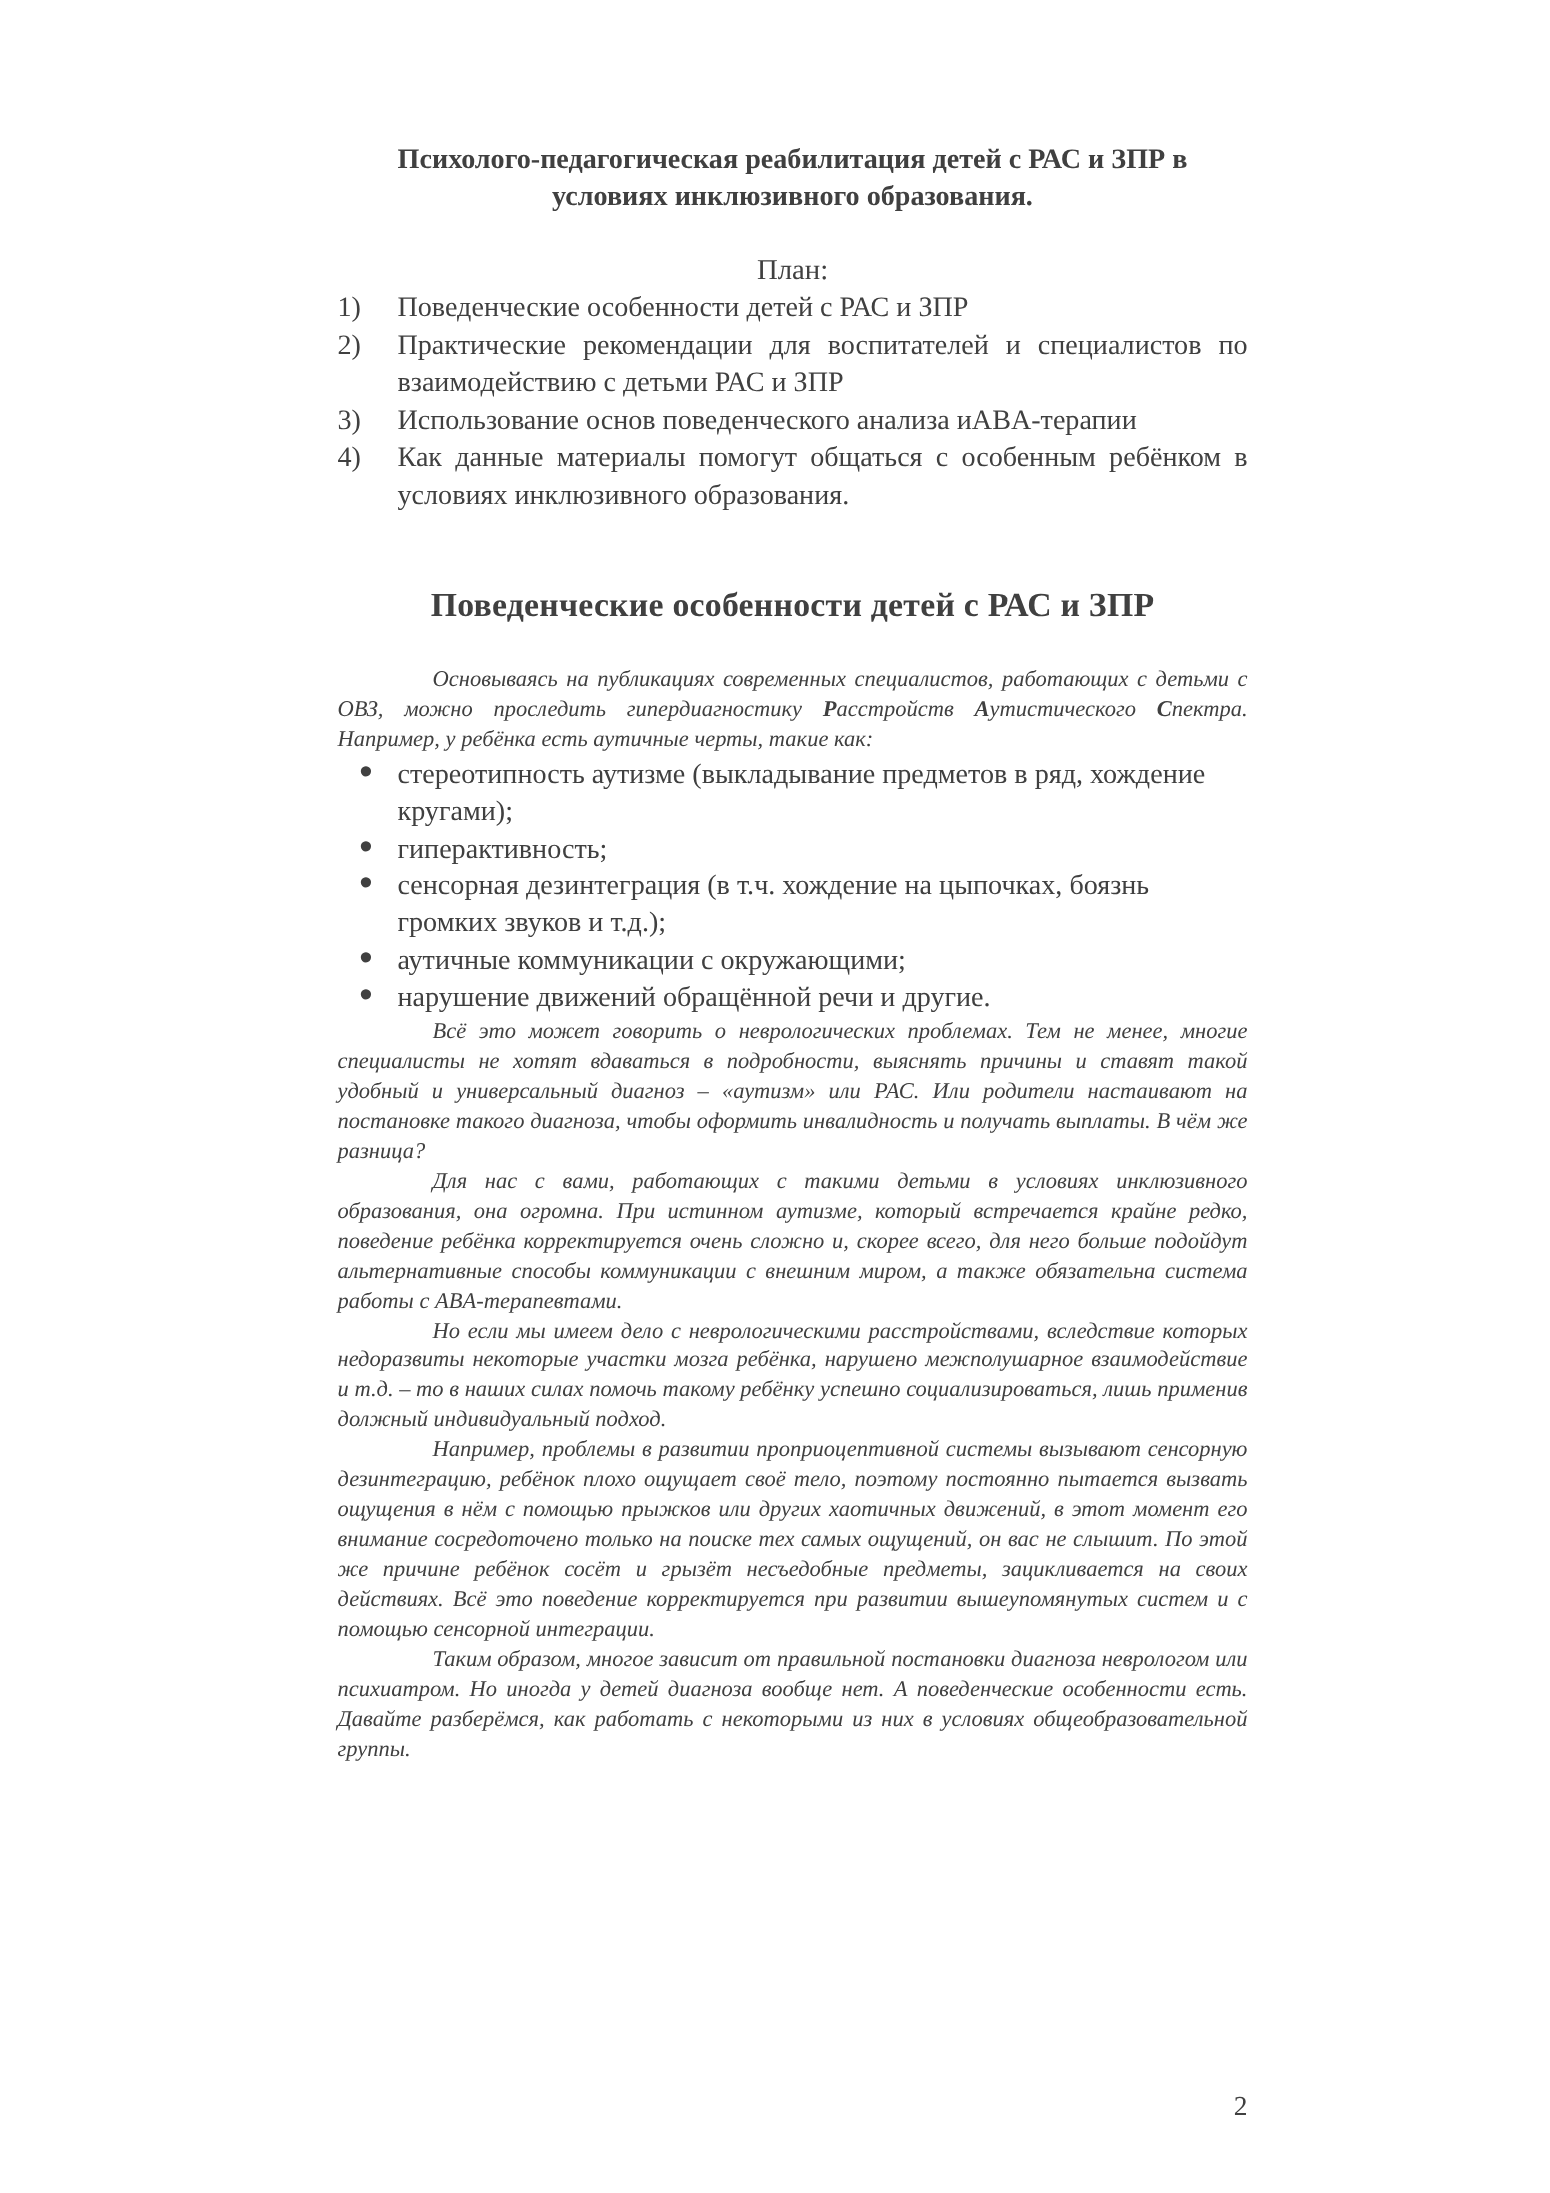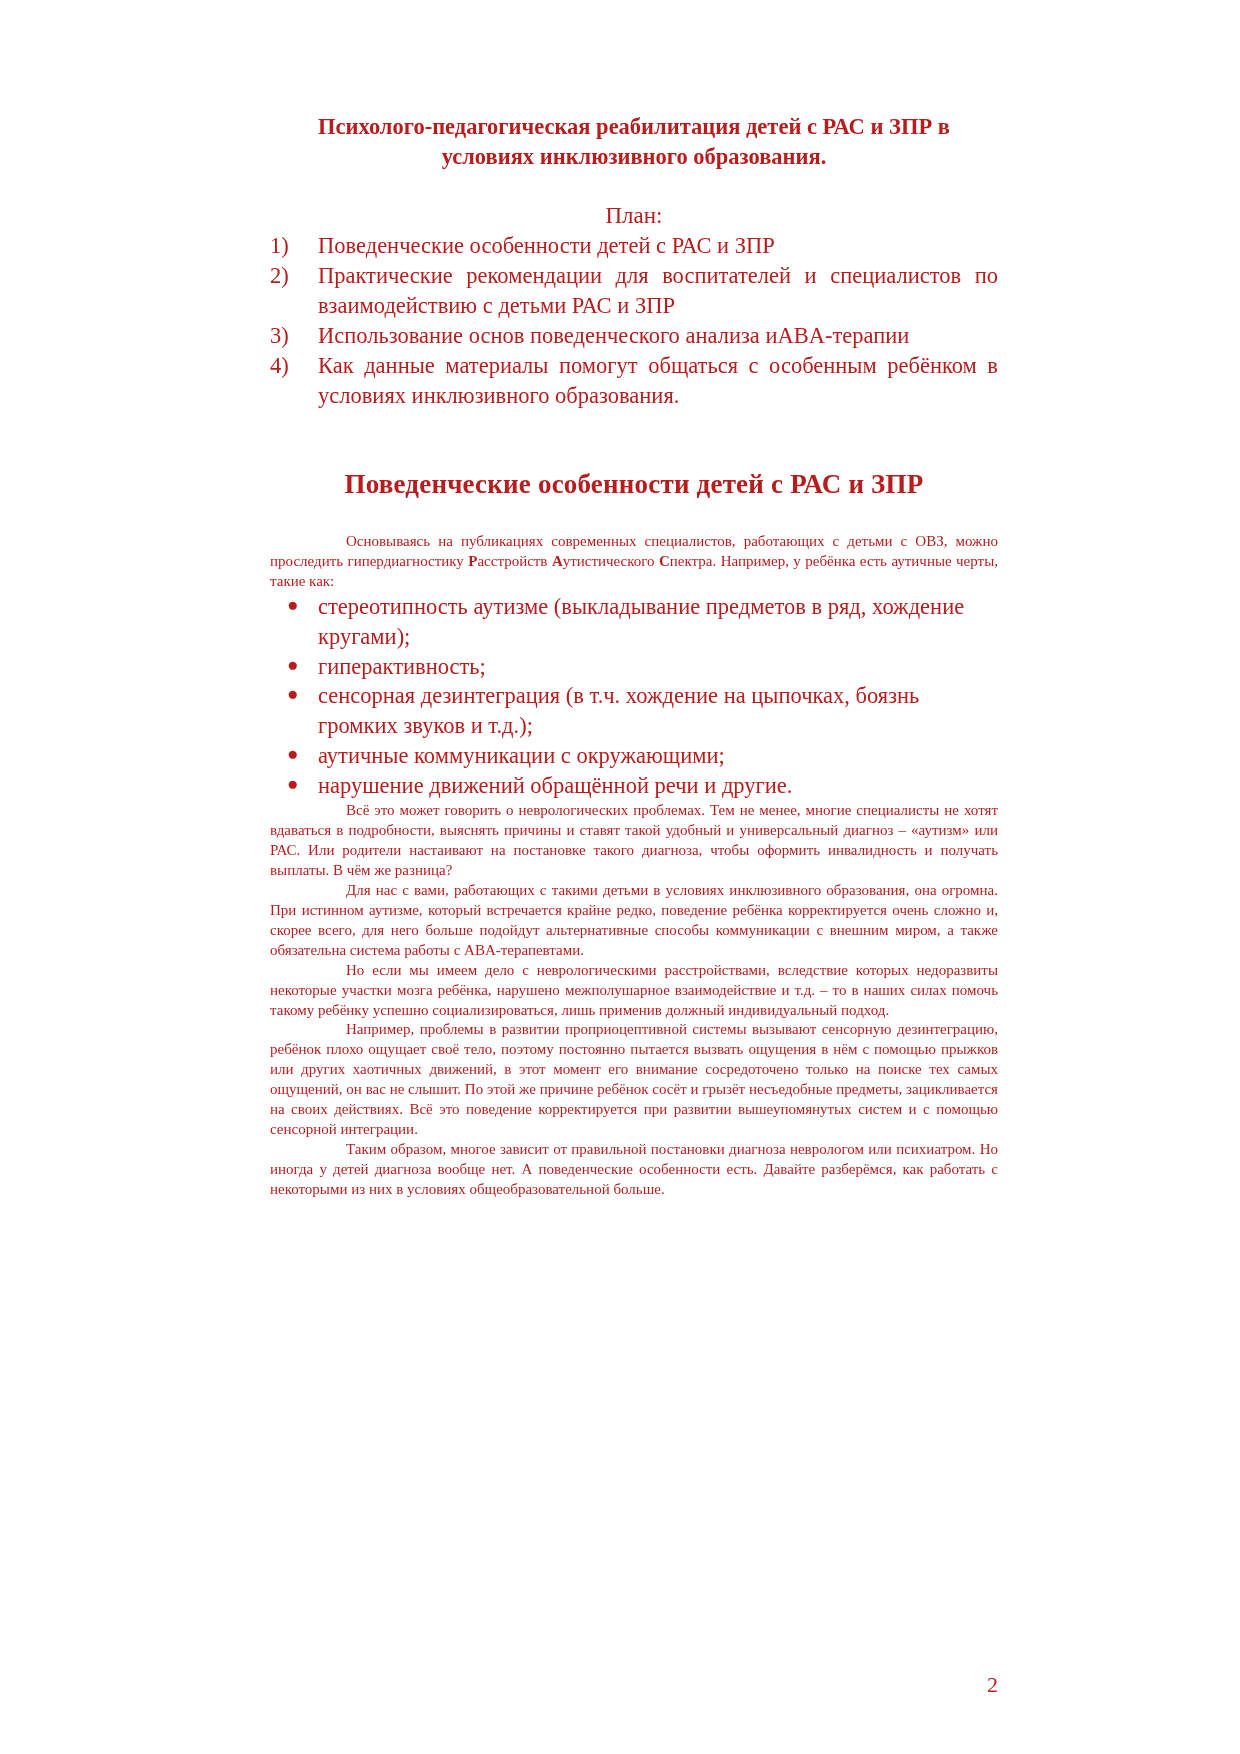--- a/index.html
+++ b/index.html
@@ -9,21 +9,21 @@
   }
   .page {
     position: relative;
     width: 1000px;
     height: 1754px;
     margin: 0 auto;
     background: #ffffff;
     box-sizing: border-box;
     padding: 112px 122px 60px 150px;
     font-family: "Liberation Serif", "DejaVu Serif", serif;
-    color: #b91c1c;
+    color: #404040;
   }
   .doc-title {
     font-size: 22.5px;
     font-weight: bold;
     text-align: center;
     line-height: 1.32;
     margin: 0 0 0 0;
     padding: 0 38px;
   }
   .plan-label {
@@ -54,26 +54,27 @@
   }
   .section-heading {
     font-size: 27px;
     font-weight: bold;
     text-align: center;
     margin: 56px 0 0 0;
     line-height: 1.3;
     letter-spacing: 0.2px;
   }
   p.body-par {
-    font-size: 15px;
+    font-size: 18px;
     line-height: 1.33;
     text-align: justify;
     text-justify: inter-word;
     margin: 0;
     text-indent: 76px;
+    font-style: italic;
   }
   p.body-par.first {
     margin-top: 30px;
   }
   ul.trait-list {
     list-style: none;
     margin: 0;
     padding: 0;
     font-size: 22.5px;
     line-height: 1.33;
@@ -152,17 +153,17 @@
     <li>
       <span class="bullet">●</span>
       <span>нарушение движений обращённой речи и другие.</span>
     </li>
   </ul>
 
   <p class="body-par">Всё это может говорить о неврологических проблемах. Тем не менее, многие специалисты не хотят вдаваться в подробности, выяснять причины и ставят такой удобный и универсальный диагноз – «аутизм» или РАС. Или родители настаивают на постановке такого диагноза, чтобы оформить инвалидность и получать выплаты. В чём же разница?</p>
   <p class="body-par">Для нас с вами, работающих с такими детьми в условиях инклюзивного образования, она огромна. При истинном аутизме, который встречается крайне редко, поведение ребёнка корректируется очень сложно и, скорее всего, для него больше подойдут альтернативные способы коммуникации с внешним миром, а также обязательна система работы с ABA-терапевтами.</p>
   <p class="body-par">Но если мы имеем дело с неврологическими расстройствами, вследствие которых недоразвиты некоторые участки мозга ребёнка, нарушено межполушарное взаимодействие и т.д. – то в наших силах помочь такому ребёнку успешно социализироваться, лишь применив должный индивидуальный подход.</p>
   <p class="body-par">Например, проблемы в развитии проприоцептивной системы вызывают сенсорную дезинтеграцию, ребёнок плохо ощущает своё тело, поэтому постоянно пытается вызвать ощущения в нём с помощью прыжков или других хаотичных движений, в этот момент его внимание сосредоточено только на поиске тех самых ощущений, он вас не слышит. По этой же причине ребёнок сосёт и грызёт несъедобные предметы, зацикливается на своих действиях. Всё это поведение корректируется при развитии вышеупомянутых систем и с помощью сенсорной интеграции.</p>
-  <p class="body-par">Таким образом, многое зависит от правильной постановки диагноза неврологом или психиатром. Но иногда у детей диагноза вообще нет. А поведенческие особенности есть. Давайте разберёмся, как работать с некоторыми из них в условиях общеобразовательной больше.</p>
+  <p class="body-par">Таким образом, многое зависит от правильной постановки диагноза неврологом или психиатром. Но иногда у детей диагноза вообще нет. А поведенческие особенности есть. Давайте разберёмся, как работать с некоторыми из них в условиях общеобразовательной группы.</p>
 
   <div class="page-number">2</div>
 
 </div>
 
 </body></html>

